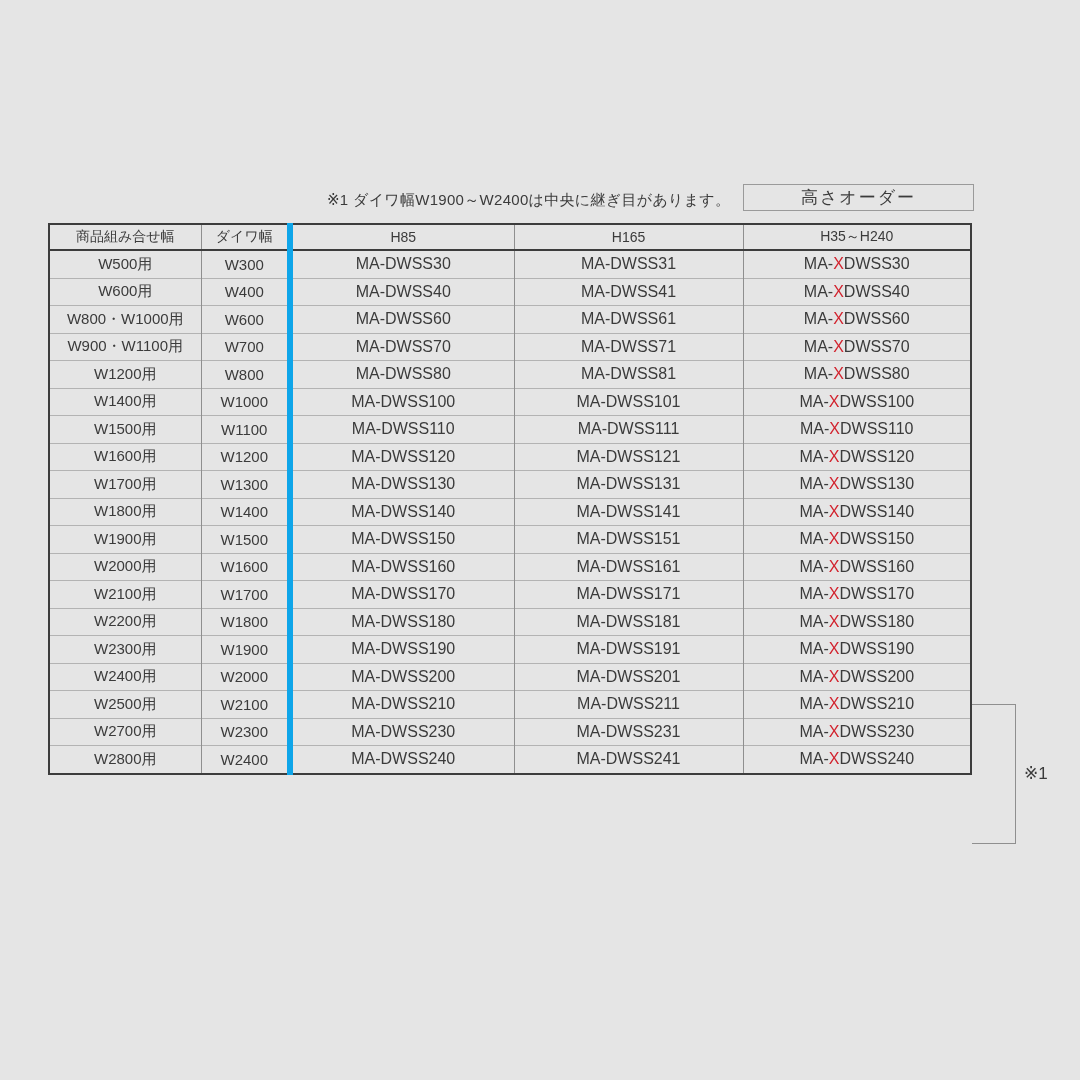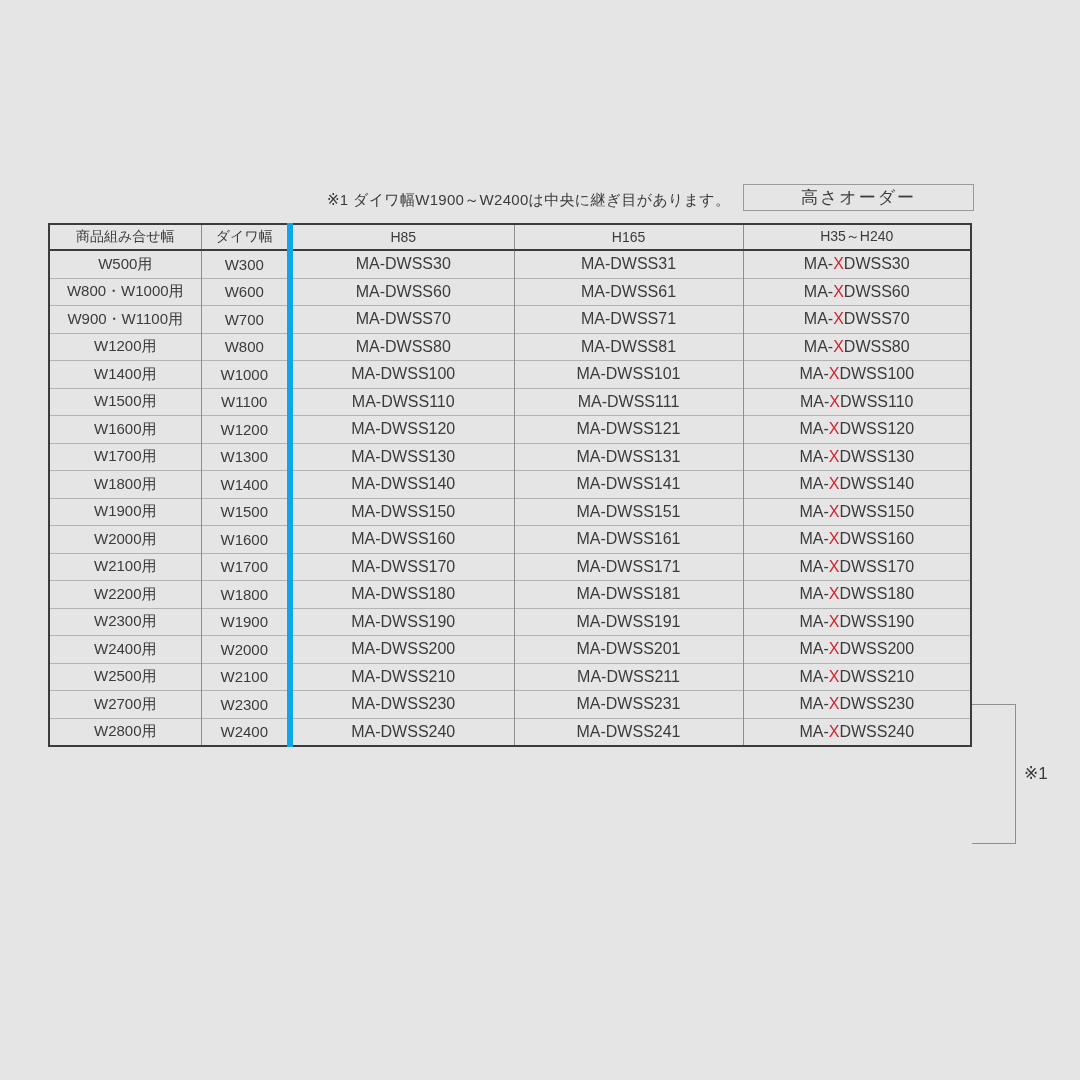--- a/index.html
+++ b/index.html
@@ -114,20 +114,27 @@
     </thead>
     <tbody>
         <tr>
           <td>W500用</td>
           <td>W300</td>
           <td>MA-DWSS30</td>
           <td>MA-DWSS31</td>
           <td><span>MA-</span><span style="color: rgb(210, 35, 46);">X</span><span>DWSS30</span></td>
         </tr>
         <tr>
+          <td>W600用</td>
+          <td>W400</td>
+          <td>MA-DWSS40</td>
+          <td>MA-DWSS41</td>
+          <td><span>MA-</span><span style="color: rgb(210, 35, 46);">X</span><span>DWSS40</span></td>
+        </tr>
+        <tr>
           <td>W800・W1000用</td>
           <td>W600</td>
           <td>MA-DWSS60</td>
           <td>MA-DWSS61</td>
           <td><span>MA-</span><span style="color: rgb(210, 35, 46);">X</span><span>DWSS60</span></td>
         </tr>
         <tr>
           <td>W900・W1100用</td>
           <td>W700</td>
           <td>MA-DWSS70</td>

